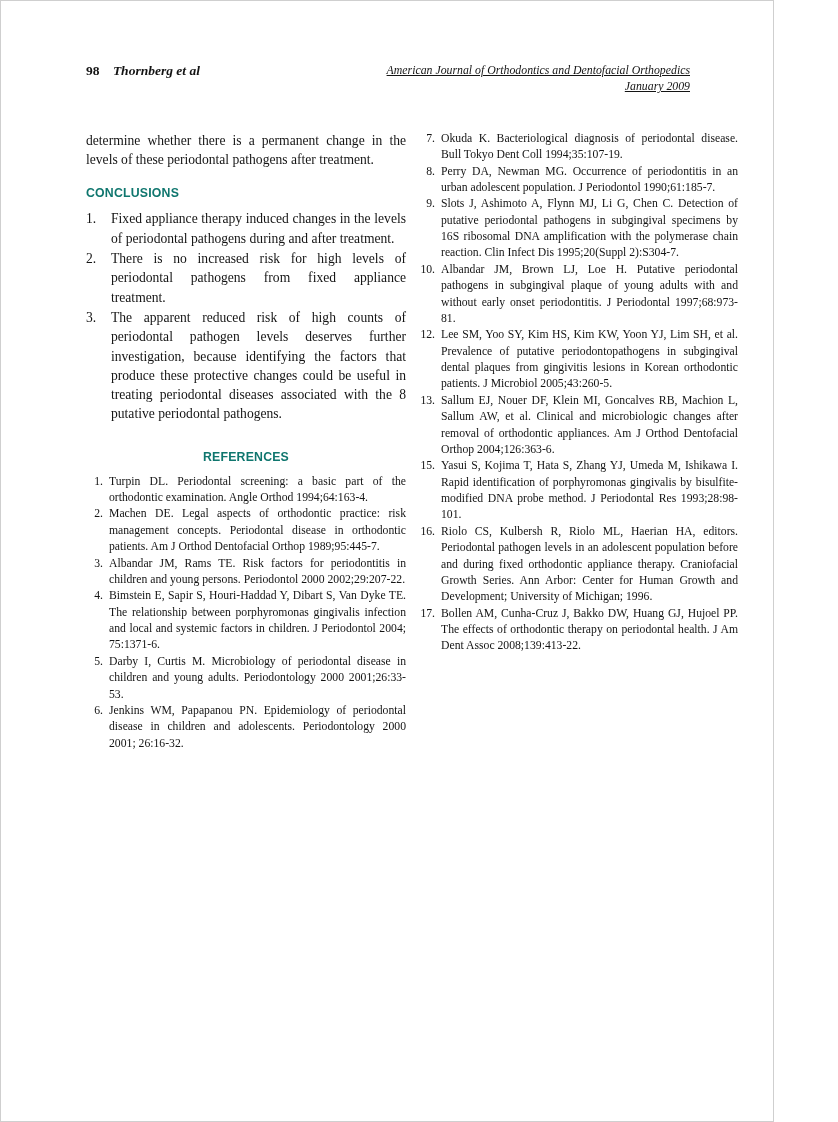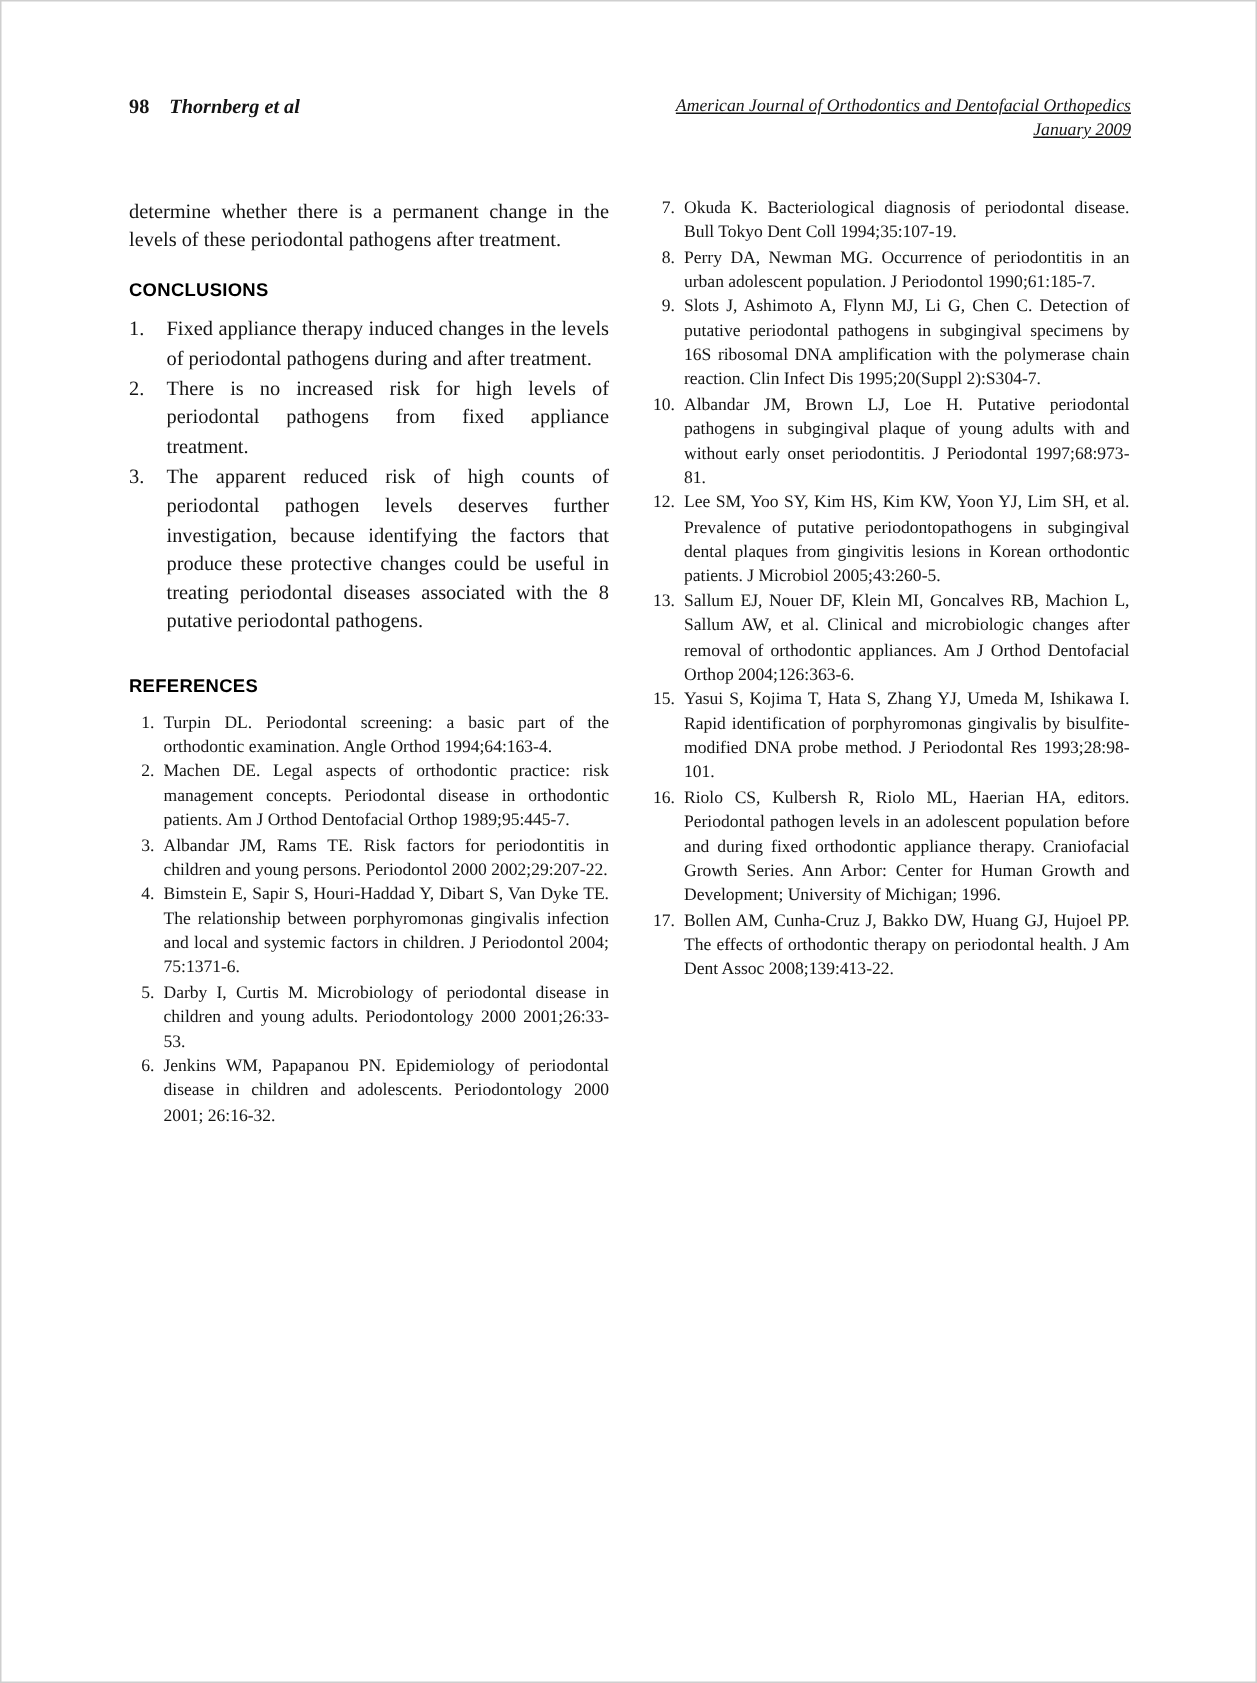--- a/index.html
+++ b/index.html
@@ -9,21 +9,21 @@
   }
   body {
     width: 838px;
     height: 1122px;
     font-family: "Liberation Serif", serif;
     color: #141414;
     position: relative;
   }
   .page {
     box-sizing: border-box;
-    width: 838px;
+    width: 774px;
     height: 1122px;
     border: 1px solid #cfcfcf;
     padding: 62px 83px 40px 85px;
     background: #ffffff;
     overflow: hidden;
   }
   
   .page-header {
     display: flex;
     justify-content: space-between;
@@ -44,44 +44,45 @@
   .header-right {
     text-align: right;
     font-style: italic;
     font-size: 11.8px;
     line-height: 1.35;
     text-decoration: underline;
   }
   
   .columns {
     display: flex;
-    gap: 27px;
+    gap: 12px;
     margin-top: 36px;
   }
   .col {
     width: 320px;
     flex: 0 0 320px;
   }
   .body-par {
     margin: 0;
     font-size: 13.6px;
     line-height: 1.42;
     text-align: justify;
   }
   .section-heading {
     font-family: "Liberation Sans", sans-serif;
     font-weight: bold;
     font-size: 12.3px;
     letter-spacing: 0.2px;
     margin: 17px 0 9px 0;
-    color: #000000;
+    color: #0f766e;
   }
   .section-heading.refs {
     margin-top: 26px;
     margin-bottom: 10px;
+    text-align: center;
   }
   
   .conclusions-list {
     list-style: none;
     margin: 0;
     padding: 0;
     font-size: 13.6px;
     line-height: 1.42;
   }
   .conclusion-item {

